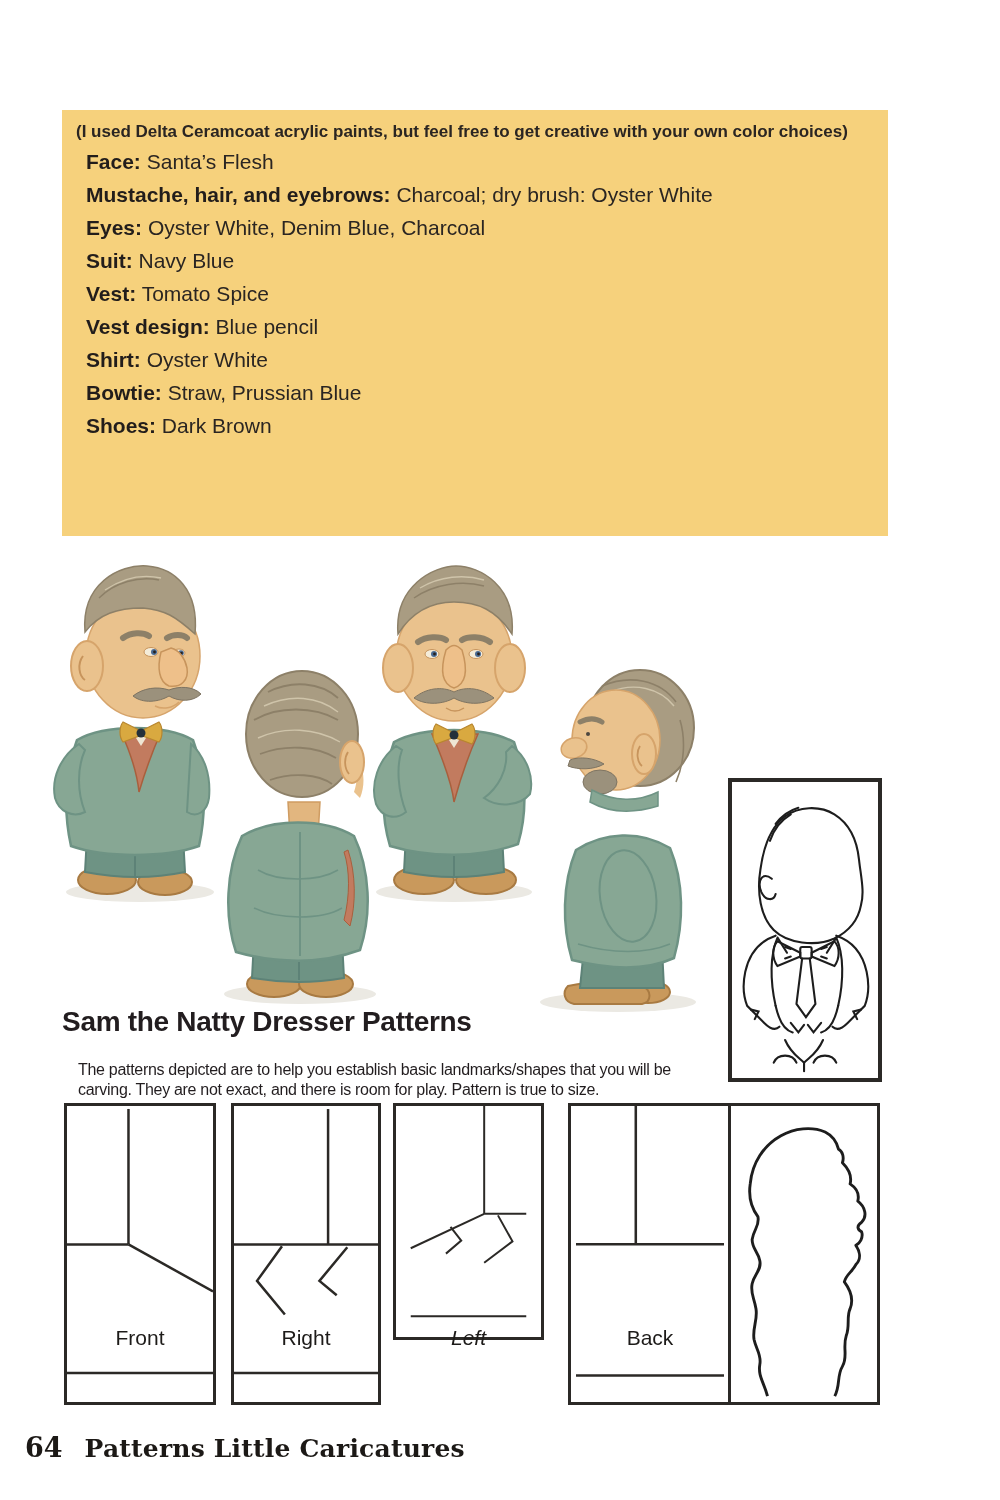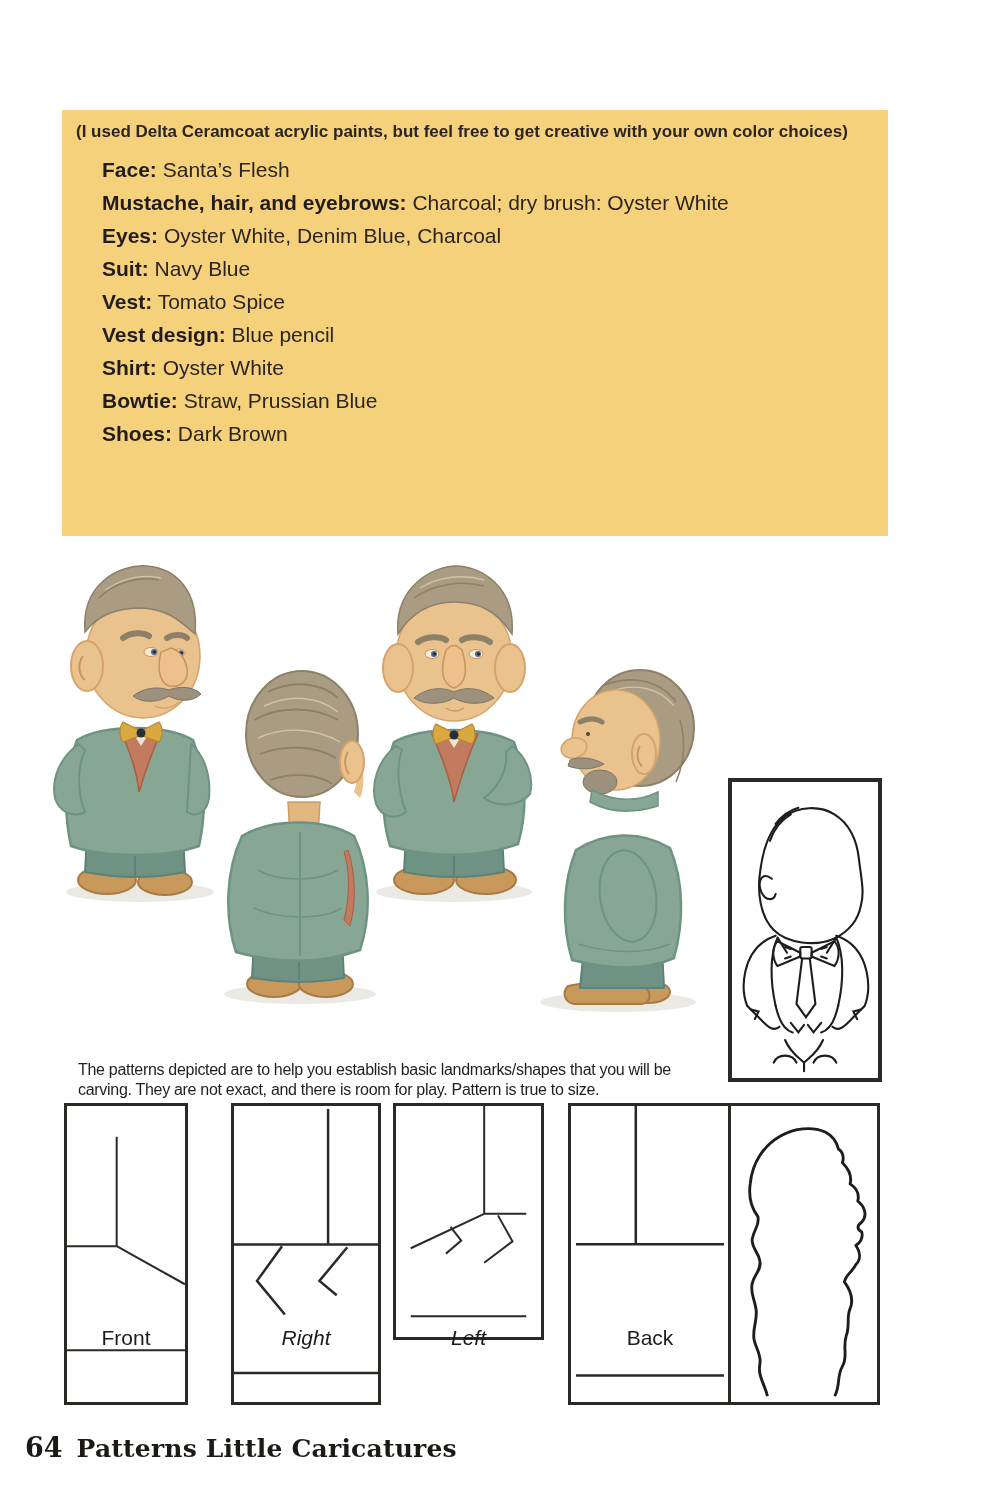--- a/index.html
+++ b/index.html
@@ -12,21 +12,21 @@
     position:absolute;left:62px;top:110px;width:826px;height:426px;
     background:#f6d17c;box-sizing:border-box;padding:10px 20px 0 14px;
   }
   .colors-box h1{
     margin:0;font-size:35px;line-height:40px;font-weight:bold;color:#221d1b;
     letter-spacing:-0.5px;
   }
   .colors-box .intro{
     margin:1px 0 8px 0;font-size:17px;line-height:21px;font-weight:bold;color:#2a2522;
   }
-  .colors-box ul{list-style:none;margin:16px;padding:0 0 0 10px;}
+  .colors-box ul{list-style:none;margin:0;padding:0 0 0 10px;}
   .colors-box li{font-size:21px;line-height:24px;margin-bottom:9px;color:#2a2522;}
   .colors-box li b{font-weight:bold;color:#221d1b;}
   
   .photo{position:absolute;left:30px;top:540px;width:690px;height:480px;}
   
   .patterns-title{
     position:absolute;left:62px;top:1006px;margin:0;
     font-size:28px;font-weight:bold;color:#221d1f;letter-spacing:-0.3px;
   }
   .patterns-desc{
@@ -36,29 +36,29 @@
   
   .pattern-box{
     position:absolute;border:3px solid #2b2926;box-sizing:border-box;background:#fff;
   }
   .pattern-box svg{position:absolute;left:0;top:0;width:100%;height:100%;}
   .pattern-box .plabel{
     position:absolute;left:0;top:220px;width:100%;text-align:center;
     font-size:21px;color:#1d1b19;
   }
   #box-frontview{left:728px;top:778px;width:154px;height:304px;border-width:4px;}
-  #box-front {left:64px; top:1103px;width:124px;height:302px;}
-  #box-right {left:231px;top:1103px;width:150px;height:302px;font-style:italic;}
+  #box-front {left:64px; top:1103px;width:152px;height:302px;}
+  #box-right {left:231px;top:1103px;width:150px;height:302px;}
   #box-left  {left:393px;top:1103px;width:151px;height:237px;font-style:italic;}
   #box-back  {left:568px;top:1103px;width:164px;height:302px;}
   #box-profile{left:728px;top:1103px;width:152px;height:302px;}
   .pattern-box line,.pattern-box polyline{stroke:#2b2926;stroke-width:2.6;fill:none;}
   
   .footer{
-    position:absolute;left:25px;top:1432px;display:flex;align-items:baseline;gap:14px;
+    position:absolute;left:25px;top:1432px;display:flex;align-items:baseline;gap:22px;
     font-family:"DejaVu Serif",serif;color:#1c1916;
   }
   .footer .pagenum{font-size:27px;font-weight:bold;}
   .footer .booktitle{font-size:25px;font-weight:bold;letter-spacing:0.2px;}
 </style>
 </head>
 <body>
 
 <div class="page">
 
@@ -214,20 +214,21 @@
         <path d="M 110,158 C 128,164 138,178 142,196 C 145,210 144,222 140,232 L 122,250 C 116,256 110,258 106,254"></path>
         <path d="M 136,236 L 128,238 L 132,246"></path>
         <path d="M 46,232 C 50,250 56,258 64,260 M 112,232 C 108,250 102,258 94,260"></path>
         <path d="M 62,250 L 70,260 L 76,252 M 94,250 L 86,260 L 80,252"></path>
         <path d="M 56,268 C 62,282 70,286 76,292 C 82,286 90,282 96,268 M 76,292 L 76,301"></path>
         <path d="M 44,292 C 48,282 64,282 68,292 M 86,292 C 90,282 106,282 110,292"></path>
       </g>
     </svg>
   </div>
 
+  <h2 class="patterns-title">Sam the Natty Dresser Patterns</h2>
   <p class="patterns-desc">The patterns depicted are to help you establish basic landmarks/shapes that you will be carving. They are not exact, and there is room for play. Pattern is true to size.</p>
 
   <div class="pattern-box" id="box-front">
     <svg viewBox="0 0 152 302">
       <line x1="64" y1="0" x2="64" y2="141"></line>
       <line x1="0" y1="141" x2="64" y2="141"></line>
       <line x1="64" y1="141" x2="152" y2="190"></line>
       <line x1="0" y1="275" x2="152" y2="275"></line>
     </svg>
     <span class="plabel">Front</span>

